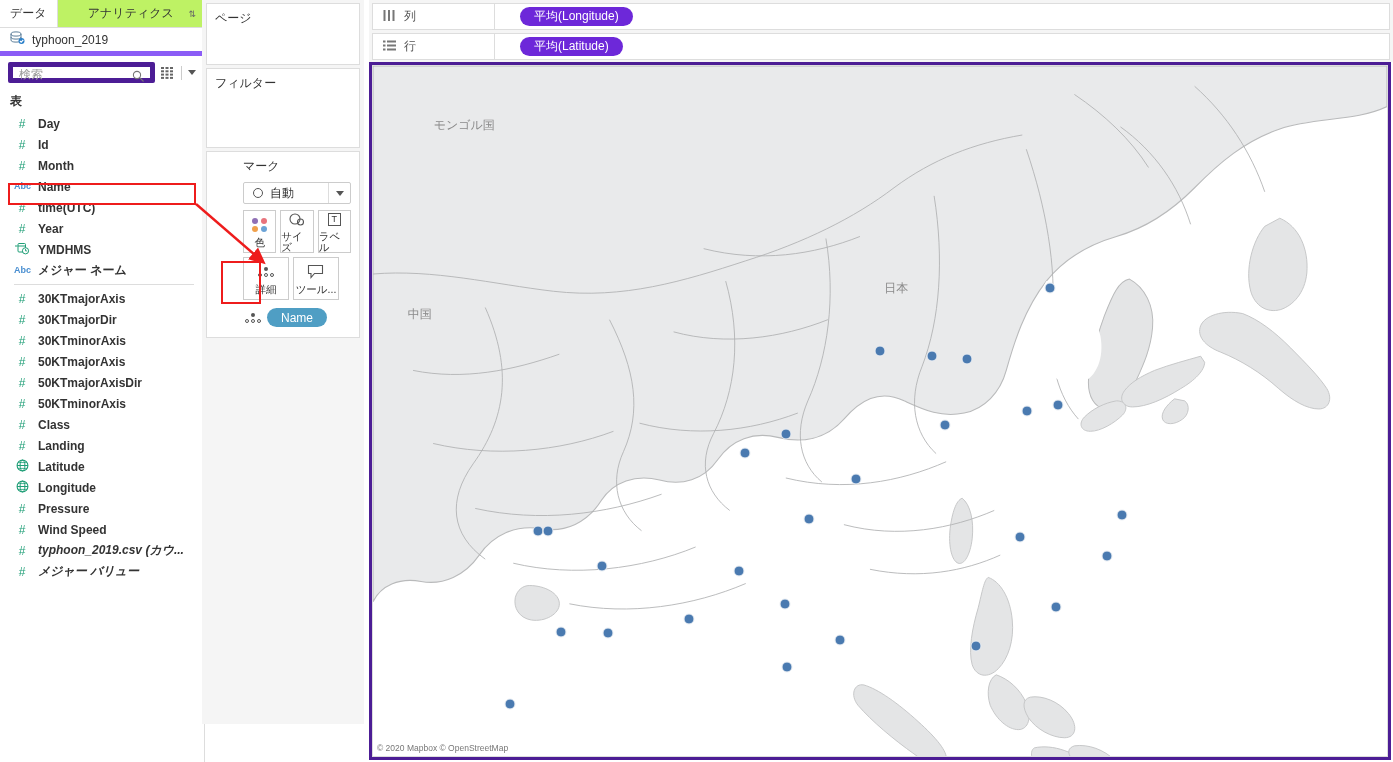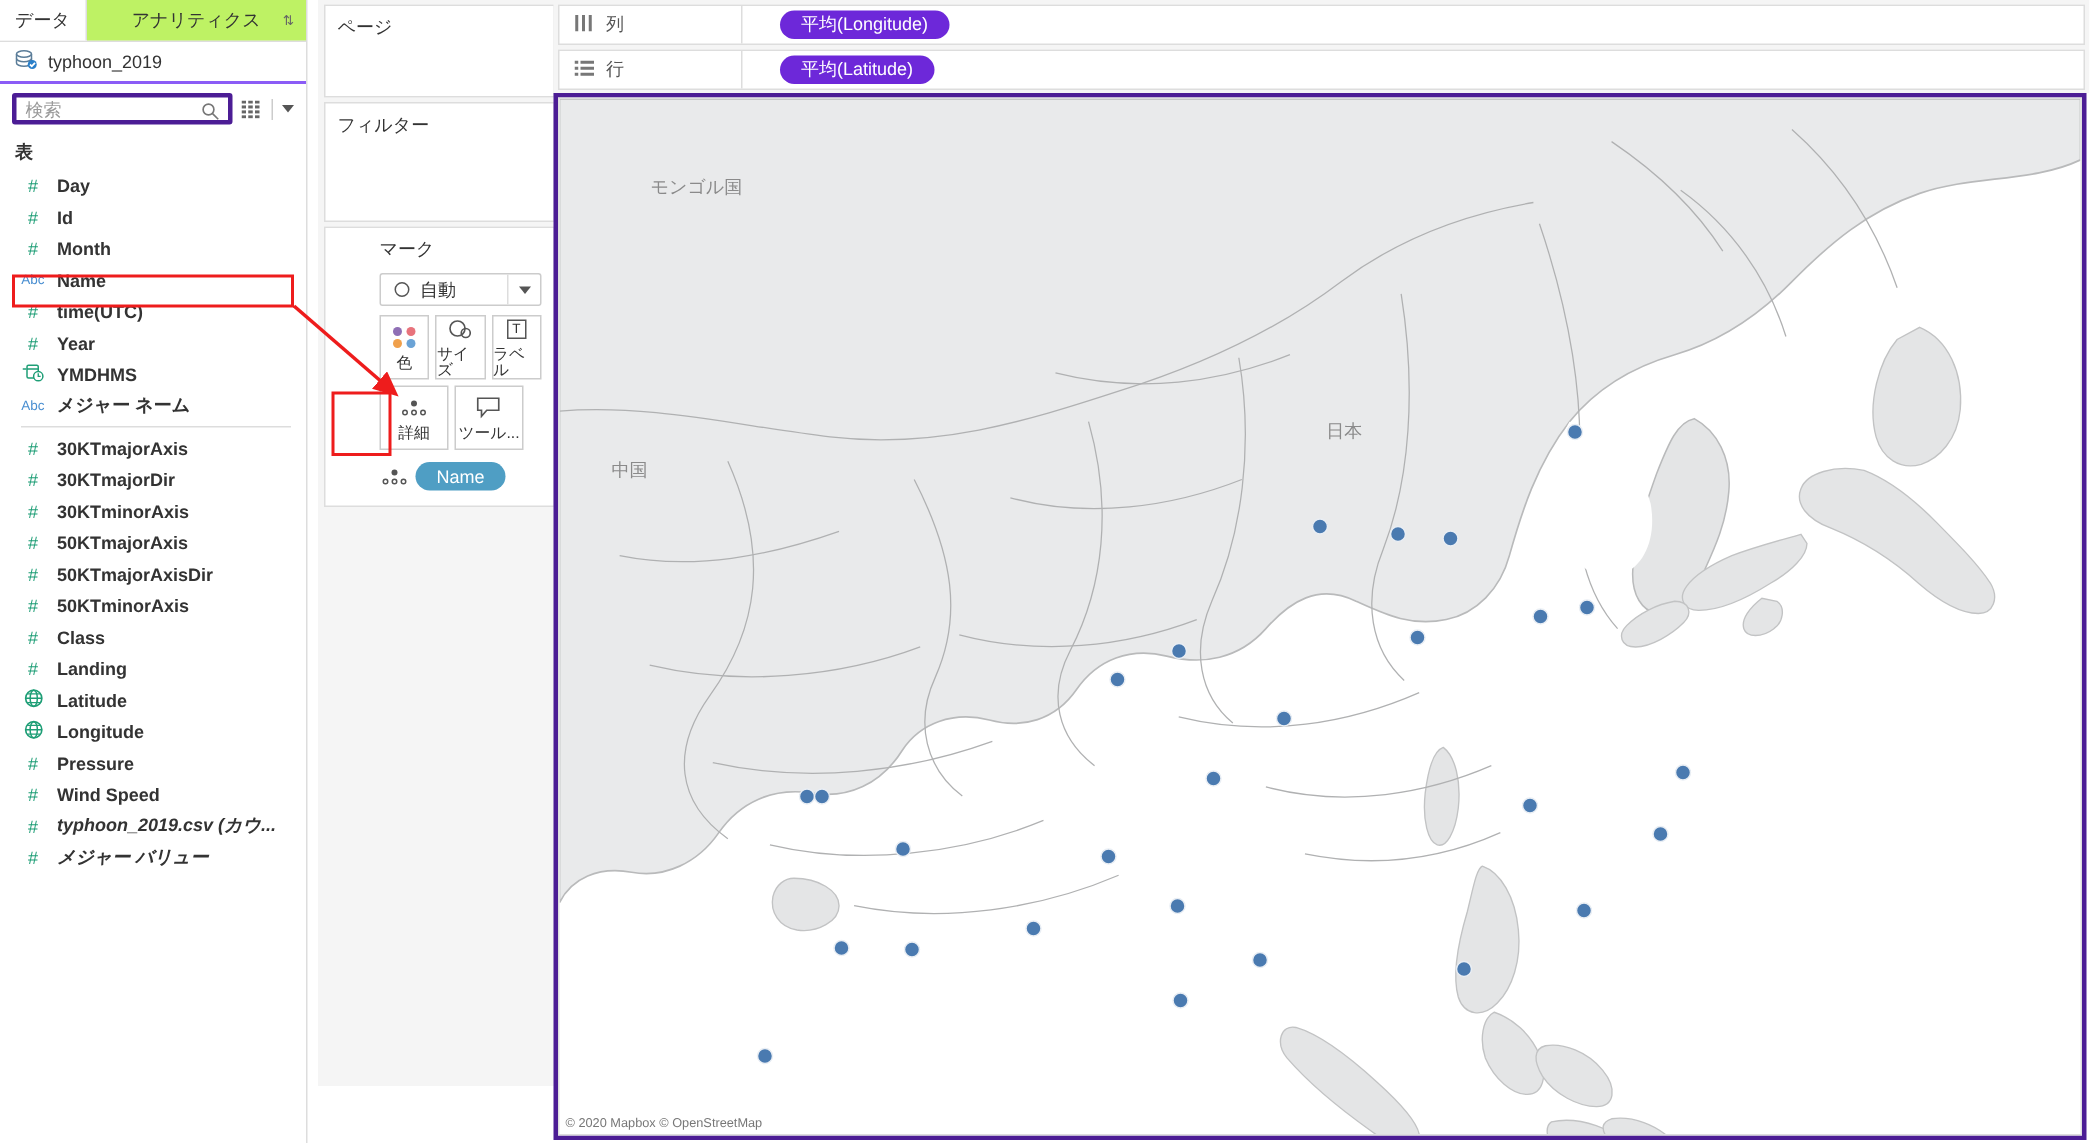--- a/index.html
+++ b/index.html
@@ -27,31 +27,31 @@
     font-size: 12px; color: #333; padding: 0 10px; cursor: default;
   }
   .pane-tab.active { background: #fff; border-right: 1px solid #ddd; }
   .pane-tab.inactive { flex: 1; background: #bef264; position: relative; }
   .updown {
     position: absolute; right: 8px; top: 50%; transform: translateY(-50%);
     font-size: 9px; color: #666; line-height: 1;
   }
   .ds-row {
     display: flex; align-items: center; gap: 7px;
-    height: 28px; padding: 0 10px; border-bottom: 2px solid #8b5cf6;
+    height: 28px; padding: 0 10px; border-bottom: 5px solid #8b5cf6;
   }
   .ds-name { font-size: 12px; color: #333; }
 
   .search-row {
     display: flex; align-items: center; gap: 6px;
     padding: 6px 8px 6px 8px;
   }
   .search-box {
     position: relative; flex: 1; height: 21px;
-    border: 3px solid #4c1d95; background: #fff; border-radius: 2px;
+    border: 5px solid #4c1d95; background: #fff; border-radius: 2px;
   }
   .search-box input {
     width: 100%; height: 100%; border: 0; outline: none;
     padding: 0 22px 0 6px; font-size: 12px;
     font-family: "Liberation Sans", sans-serif; color: #333;
     background: transparent;
   }
   .search-box input::placeholder { color: #999; }
   .mag {
     position: absolute; right: 5px; top: 3px; width: 13px; height: 13px;
@@ -70,28 +70,28 @@
   }
   .field-list { padding: 0; }
   .field-row {
     display: flex; align-items: center; gap: 8px;
     height: 21px; padding-left: 14px; cursor: default;
   }
   .field-ico {
     width: 16px; text-align: center; flex: 0 0 16px;
     color: #1e9e76; font-size: 12px; line-height: 1;
   }
-  .field-ico.abc { font-size: 9px; color: #4a8fd1; font-weight: normal; }
+  .field-ico.abc { font-size: 9px; color: #4a8fd1; font-weight: bold; }
   .field-label { font-size: 12px; color: #333; white-space: nowrap; font-weight: bold; }
   .field-label.italic { font-style: italic; }
   .field-divider { height: 1px; background: #ddd; margin: 3px 10px 3px 14px; }
 
   
   #shelf-col {
-    position: absolute; left: 212px; top: 0; width: 162px; height: 724px;
+    position: absolute; left: 202px; top: 0; width: 162px; height: 724px;
     background: #f5f5f5;
   }
   .card {
     background: #fff; border: 1px solid #ddd; margin: 3px 4px;
   }
   .card-title {
     font-size: 12px; color: #333; padding: 6px 0 0 8px;
   }
   #pages-card { height: 62px; }
   #filters-card { height: 80px; }

